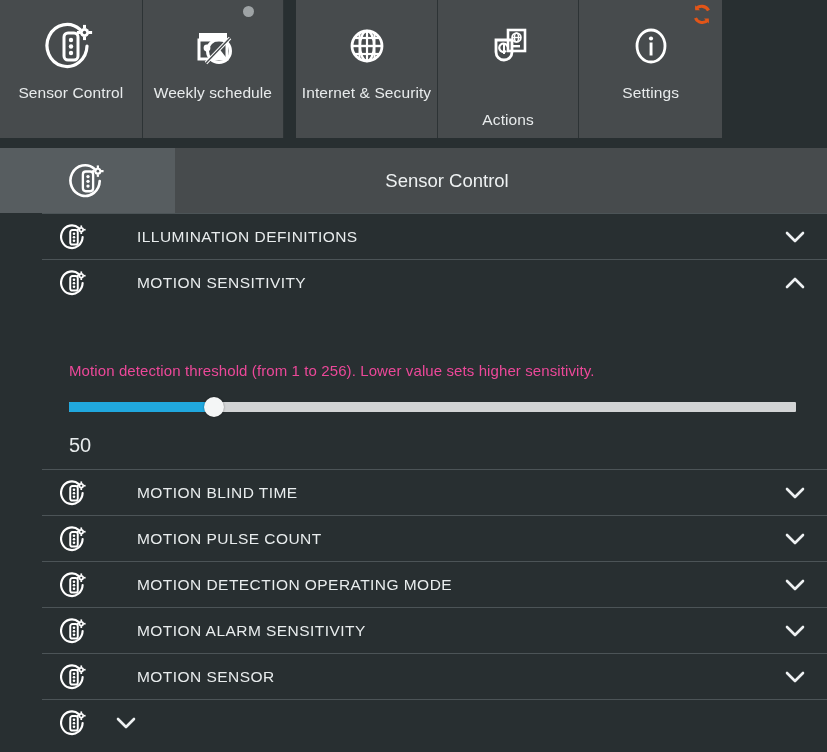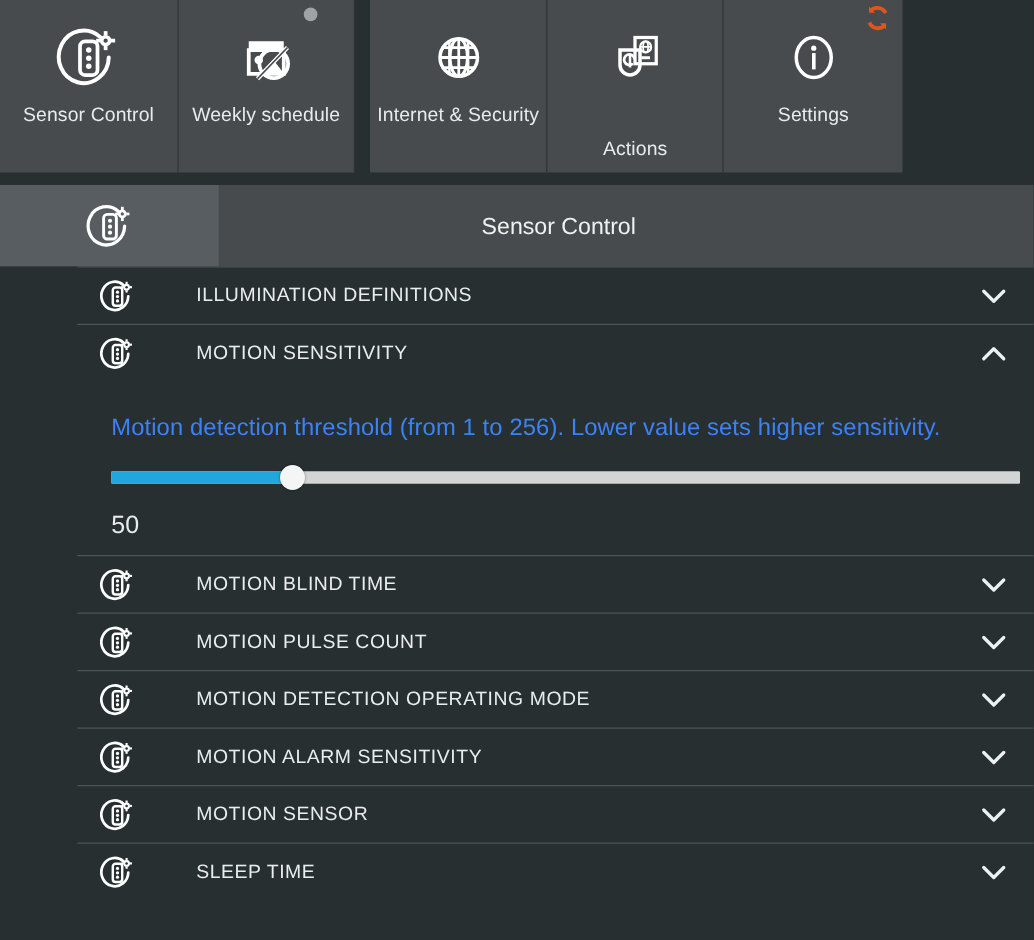--- a/index.html
+++ b/index.html
@@ -71,21 +71,21 @@
   }
   .titlebar .tb-title {
     flex: 1;
     display: flex; align-items: center; justify-content: center;
     color: #eef1f2;
     font-size: 18.5px;
     padding-right: 108px;
   }
 
   
-  .list { width: 827px; padding-left: 20px; }
+  .list { width: 827px; }
   .row {
     position: relative;
     height: 46px;
     display: flex;
     align-items: center;
     border-top: 1px solid #4c5457;
     margin-left: 42px;
     padding-right: 12px;
   }
   .row:first-child { border-top: 1px solid #4c5457; }
@@ -106,23 +106,24 @@
     display: flex; align-items: center; justify-content: center;
     color: #eef1f2;
   }
 
   
   .panel {
     margin-left: 42px;
     padding: 27px 0 12px 27px;
   }
   .panel .desc {
-    color: #3b82f6;
-    font-size: 19px;
+    color: #ec4899;
+    font-size: 15px;
     letter-spacing: .1px;
+    margin-top: 30px;
   }
   .slider-wrap {
     margin-top: 20px;
     width: 727px;
     position: relative;
     height: 16px;
     display: flex;
     align-items: center;
   }
   .slider-track {
@@ -494,21 +495,20 @@
             <circle cx="0" cy="0" r="1.9" fill="#282f31"></circle>
         <g fill="#ffffff">
               <rect x="-1.6" y="-8" width="3.2" height="3.6"></rect>
               <rect x="-1.6" y="4.4" width="3.2" height="3.6"></rect>
               <rect x="-8" y="-1.6" width="3.6" height="3.2"></rect>
               <rect x="4.4" y="-1.6" width="3.6" height="3.2"></rect>
             </g>
           </g>
       </svg>
     </div>
-    <div class="rlabel">SLEEP TIME</div>
     <div class="rchev">
       <svg width="20" height="12" viewBox="0 0 20 12">
           <path d="M2 2 L10 10 L18 2" fill="none" stroke="#eef1f2" stroke-width="2.6" stroke-linecap="round" stroke-linejoin="round"></path>
         </svg>
     </div>
   </div>
 
 </div>
 
 </body></html>

